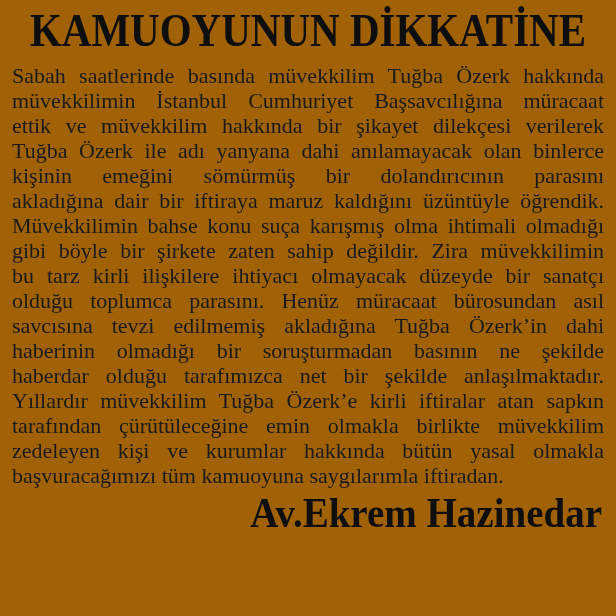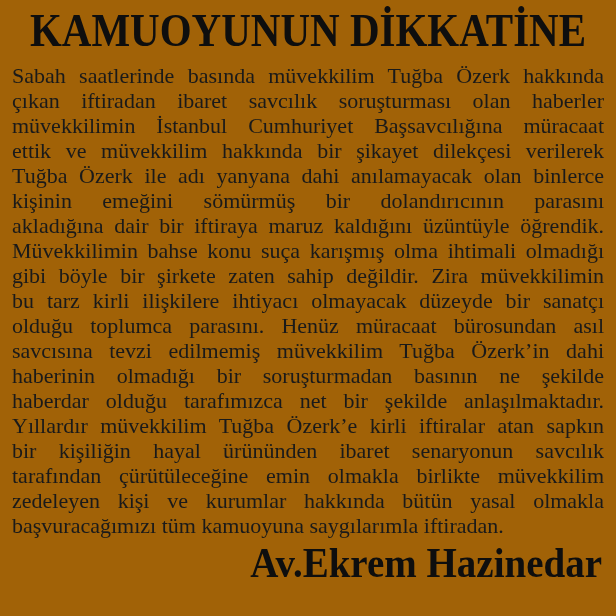--- a/index.html
+++ b/index.html
@@ -66,34 +66,32 @@
   }
 </style>
 </head>
 <body>
 
 <div class="page">
   <h1 class="title">KAMUOYUNUN DİKKATİNE</h1>
 
   <div class="body-text">
       <div class="line">Sabah saatlerinde basında müvekkilim Tuğba Özerk hakkında</div>
-      <div class="line">çıkan iftiradan ibaret savcılık soruşturması olan haberler</div>
       <div class="line">müvekkilimin İstanbul Cumhuriyet Başsavcılığına müracaat</div>
       <div class="line">ettik ve müvekkilim hakkında bir şikayet dilekçesi verilerek</div>
       <div class="line">Tuğba Özerk ile adı yanyana dahi anılamayacak olan binlerce</div>
       <div class="line">kişinin emeğini sömürmüş bir dolandırıcının parasını</div>
       <div class="line">akladığına dair bir iftiraya maruz kaldığını üzüntüyle öğrendik.</div>
       <div class="line">Müvekkilimin bahse konu suça karışmış olma ihtimali olmadığı</div>
       <div class="line">gibi böyle bir şirkete zaten sahip değildir. Zira müvekkilimin</div>
       <div class="line">bu tarz kirli ilişkilere ihtiyacı olmayacak düzeyde bir sanatçı</div>
       <div class="line">olduğu toplumca parasını. Henüz müracaat bürosundan asıl</div>
-      <div class="line">savcısına tevzi edilmemiş müvekkilim Tuğba Özerk’in dahi</div>
+      <div class="line">savcısına tevzi edilmemiş akladığına Tuğba Özerk’in dahi</div>
       <div class="line">haberinin olmadığı bir soruşturmadan basının ne şekilde</div>
       <div class="line">haberdar olduğu tarafımızca net bir şekilde anlaşılmaktadır.</div>
       <div class="line">Yıllardır müvekkilim Tuğba Özerk’e kirli iftiralar atan sapkın</div>
-      <div class="line">bir kişiliğin hayal ürününden ibaret senaryonun savcılık</div>
       <div class="line">tarafından çürütüleceğine emin olmakla birlikte müvekkilim</div>
       <div class="line">zedeleyen kişi ve kurumlar hakkında bütün yasal olmakla</div>
       <div class="line last-line">başvuracağımızı tüm kamuoyuna saygılarımla iftiradan.</div>
     </div>
 
   <div class="signature">Av.Ekrem Hazinedar</div>
 </div>
 
 </body></html>

